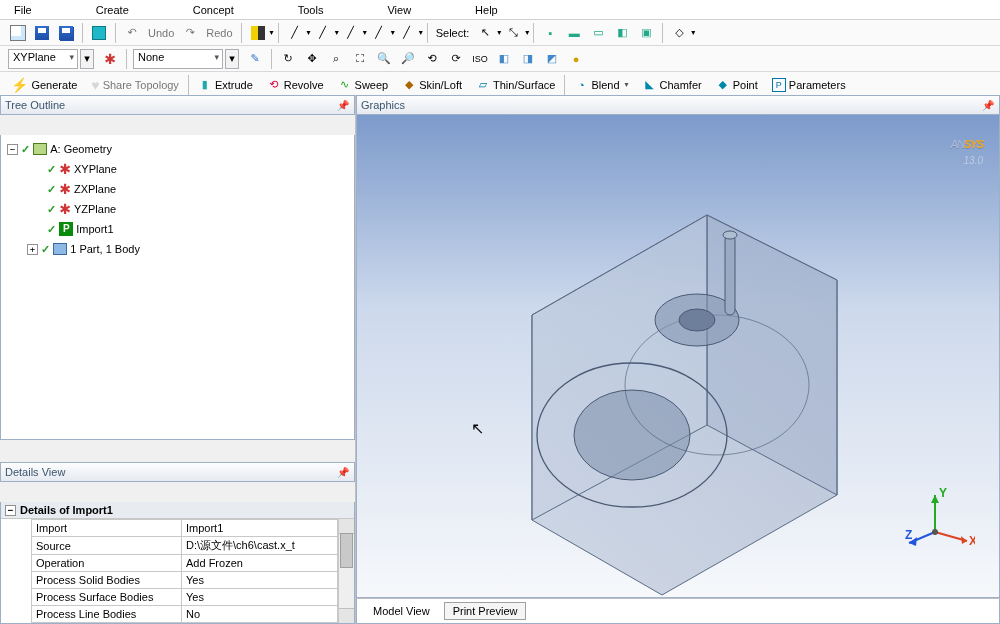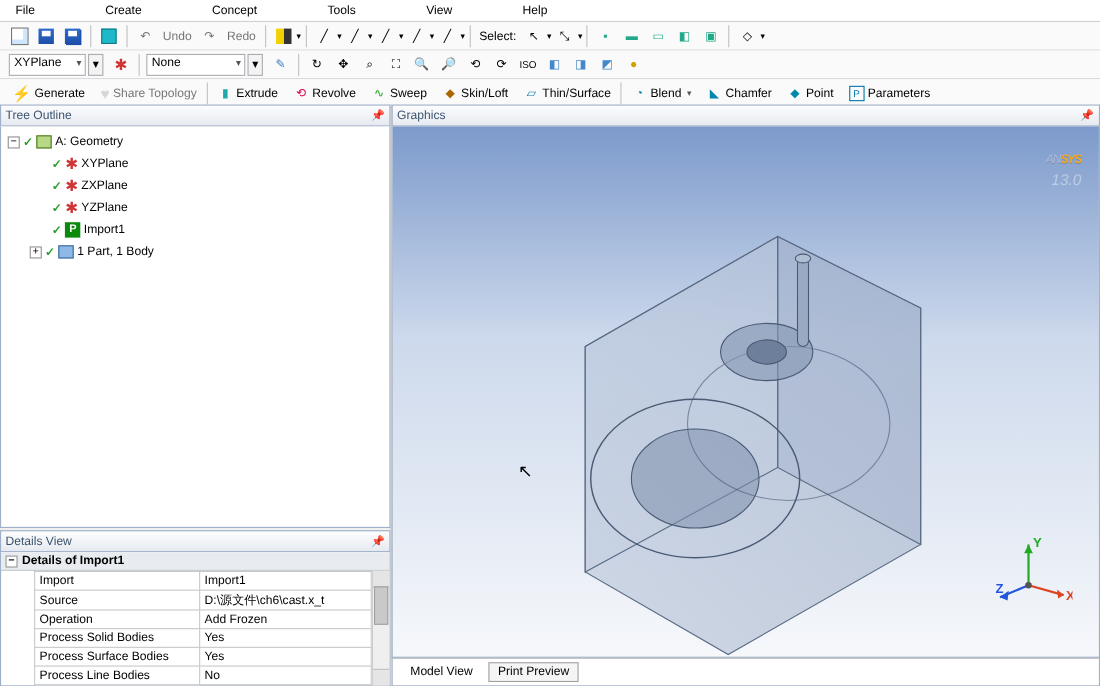--- a/index.html
+++ b/index.html
@@ -14,21 +14,21 @@
 .tb-label { padding: 0 4px; }
 .dd { border: 1px solid #abadb3; background: #fff; height: 20px; padding: 1px 18px 1px 4px; position: relative; margin: 0 2px; min-width: 70px; }
 .dd::after { content: "▾"; position: absolute; right: 3px; top: 2px; font-size: 9px; color: #555; }
 .dd-btn { width: 14px; height: 20px; border: 1px solid #abadb3; background: #f3f3f3; display: inline-flex; align-items: center; justify-content: center; font-size: 8px; margin-right: 4px; }
 
 .optoolbar { background: #fafafa; height: 26px; display: flex; align-items: center; padding: 2px 6px; border-bottom: 1px solid #d8d8d8; gap: 4px; }
 .op-btn { display: inline-flex; align-items: center; height: 22px; padding: 0 4px; border: 1px solid transparent; gap: 3px; }
 .op-btn .dd-arrow { font-size: 8px; color: #555; margin-left: 2px; }
 
 .workarea { position: absolute; top: 95px; left: 0; right: 0; bottom: 0; display: flex; }
-.leftcol { width: 355px; display: flex; flex-direction: column; }
+.leftcol { width: 355px; display: flex; flex-direction: column; gap: 20px; }
 .rightcol { flex: 1; display: flex; flex-direction: column; border-left: 1px solid #c0c0c0; }
 
 .panel-header { background: linear-gradient(#fdfdfe,#e6eaf0); border: 1px solid #9db0c8; height: 20px; display: flex; align-items: center; padding: 0 4px; color: #3b556f; justify-content: space-between; }
 .pin { font-size: 10px; }
 
 .tree { flex: 1; background: #fff; border: 1px solid #9db0c8; border-top: none; overflow: auto; padding: 4px 2px; }
 .tree-node { display: flex; align-items: center; height: 20px; gap: 3px; padding-left: 4px; white-space: nowrap; }
 .indent1 { padding-left: 24px; }
 .indent2 { padding-left: 44px; }
 .exp { width: 11px; height: 11px; border: 1px solid #919191; background: #fff; font-size: 9px; line-height: 9px; text-align: center; font-family: monospace; }
@@ -48,21 +48,21 @@
 .details-scroll .sb { width: 16px; background: #efefef; border-left: 1px solid #c8c8c8; position: relative; }
 .details-scroll .sb .thumb { position: absolute; top: 14px; left: 1px; right: 1px; height: 35px; background: #c9c9c9; border: 1px solid #a0a0a0; }
 .details-scroll .sb::before, .details-scroll .sb::after { content: ""; position: absolute; left: 0; right: 0; height: 14px; background: #e5e5e5; }
 .details-scroll .sb::before { top: 0; border-bottom: 1px solid #c0c0c0; }
 .details-scroll .sb::after { bottom: 0; border-top: 1px solid #c0c0c0; }
 
 .graphics { flex: 1; background: linear-gradient(#7c9acb 0%, #cdd9ec 40%, #f6f8fb 100%); border: 1px solid #9db0c8; border-top: none; position: relative; overflow: hidden; }
 .logo { position: absolute; top: 8px; right: 16px; text-align: right; }
 .logo .brand { font-size: 28px; font-weight: 400; font-style: italic; letter-spacing: -1px; color: rgba(255,255,255,0.35); text-shadow: 0 1px 0 rgba(0,0,0,0.15); }
 .logo .brand b { color: #f3a723; }
-.logo .ver { font-size: 14px; font-weight: normal; font-style: italic; color: rgba(255,255,255,0.4); }
+.logo .ver { font-size: 10px; font-weight: normal; font-style: italic; color: rgba(255,255,255,0.4); }
 
 .triad { position: absolute; bottom: 40px; right: 24px; width: 70px; height: 70px; }
 .triad text { font-size: 12px; font-weight: bold; }
 .cursor { position: absolute; top: 304px; left: 114px; font-size: 16px; color: #000; }
 
 .bottomtabs { height: 26px; background: #fff; display: flex; align-items: center; padding: 2px 8px; gap: 6px; border: 1px solid #9db0c8; border-top: 1px solid #c0c0c0; }
 .bottomtabs .btab { padding: 2px 8px; }
 .bottomtabs .btab.boxed { border: 1px solid #a0a0a0; background: #f5f5f5; }
 
 

